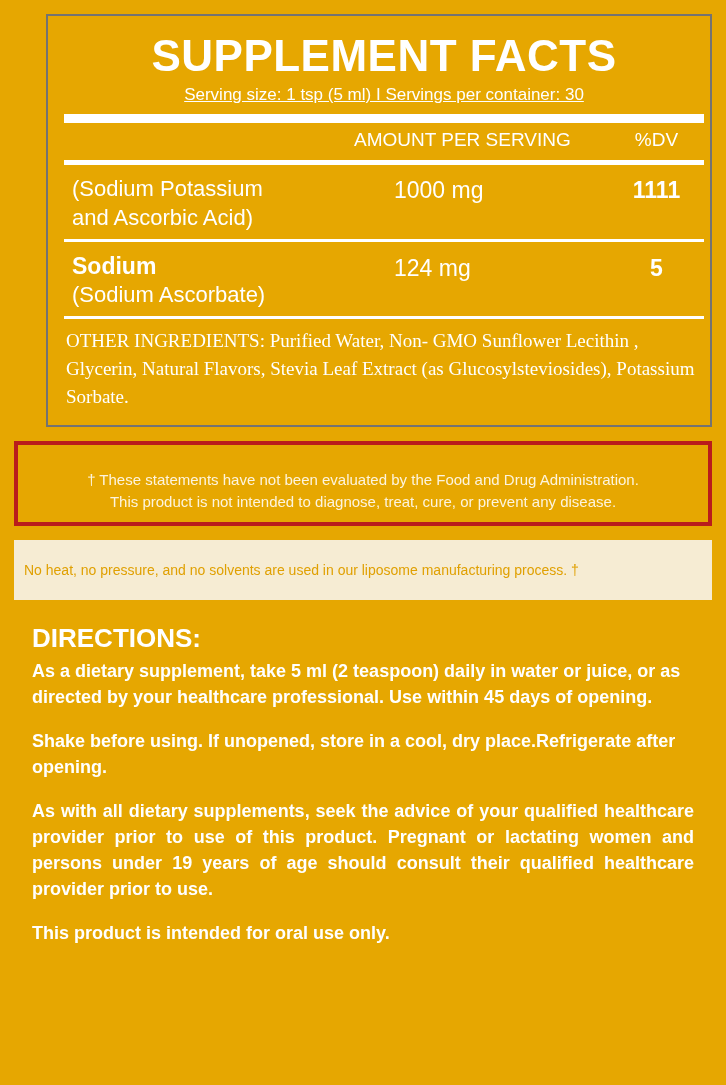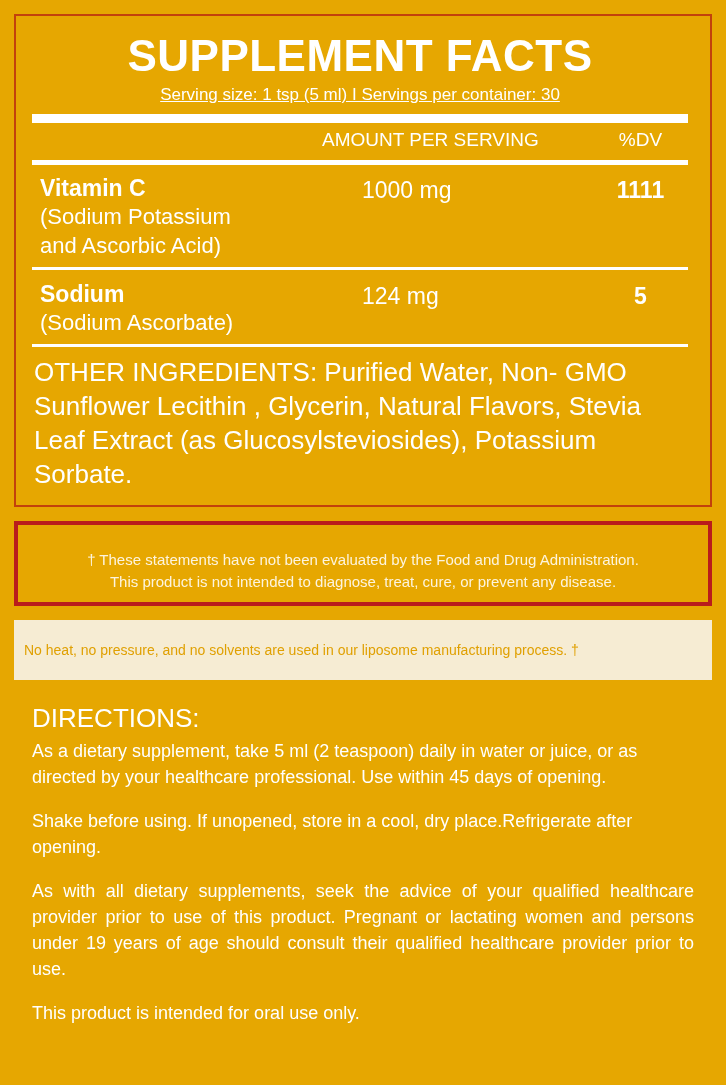--- a/index.html
+++ b/index.html
@@ -18,23 +18,24 @@
     position: relative;
     width: 726px;
     height: 1085px;
     background: #e6a701;
     box-sizing: border-box;
     padding: 14px 14px 0 14px;
   }
 
   
   .facts-panel {
-    border: 2px solid #c2410c;
-    box-sizing: border-box;
-    padding: 10px 22px 12px 16px;
+    border: 2px solid #737373;
+    box-sizing: border-box;
+    padding: 10px 6px 12px 16px;
+    margin-left: 32px;
   }
   .facts-title {
     font-size: 44px;
     line-height: 52px;
     font-weight: bold;
     text-align: center;
     letter-spacing: 0.5px;
     color: #ffffff;
     margin: 4px 0 2px 0;
   }
@@ -104,23 +105,24 @@
   .nutrient-dv {
     flex: 0 0 95px;
     font-size: 23px;
     line-height: 29px;
     font-weight: bold;
     text-align: center;
     padding-top: 2px;
   }
 
   .other-ing {
-    font-size: 26px;
-    line-height: 34px;
+    font-size: 19px;
+    line-height: 28px;
     padding: 4px 0 2px 2px;
+    font-family: Liberation Serif, serif;
   }
 
   
   .disclaimer-box {
     border: 4px solid #b91c1c;
     box-sizing: border-box;
     margin-top: 14px;
     padding: 24px 14px 9px 14px;
     text-align: center;
   }
@@ -138,20 +140,21 @@
     font-size: 14px;
     line-height: 20px;
     padding: 20px 10px;
     box-sizing: border-box;
   }
 
   
   .directions {
     margin-top: 22px;
     padding: 0 18px 0 18px;
+    font-weight: bold;
   }
   .directions-title {
     font-size: 26px;
     line-height: 32px;
     margin-bottom: 4px;
     color: #ffffff;
   }
   .directions p {
     font-size: 18px;
     line-height: 26px;
@@ -177,21 +180,20 @@
     <div class="col-head">
       <span class="spacer"></span>
       <span class="amount">AMOUNT PER SERVING</span>
       <span class="dv">%DV</span>
     </div>
 
     <div class="rule-medium"></div>
 
     <div class="nutrient-row">
       <div class="nutrient-names">
-        <div class="nutrient-main">Vitamin C</div>
         <div class="nutrient-sub">(Sodium Potassium</div>
         <div class="nutrient-sub">and Ascorbic Acid)</div>
       </div>
       <div class="nutrient-amount">1000 mg</div>
       <div class="nutrient-dv">1111</div>
     </div>
 
     <div class="rule-thin"></div>
 
     <div class="nutrient-row">

